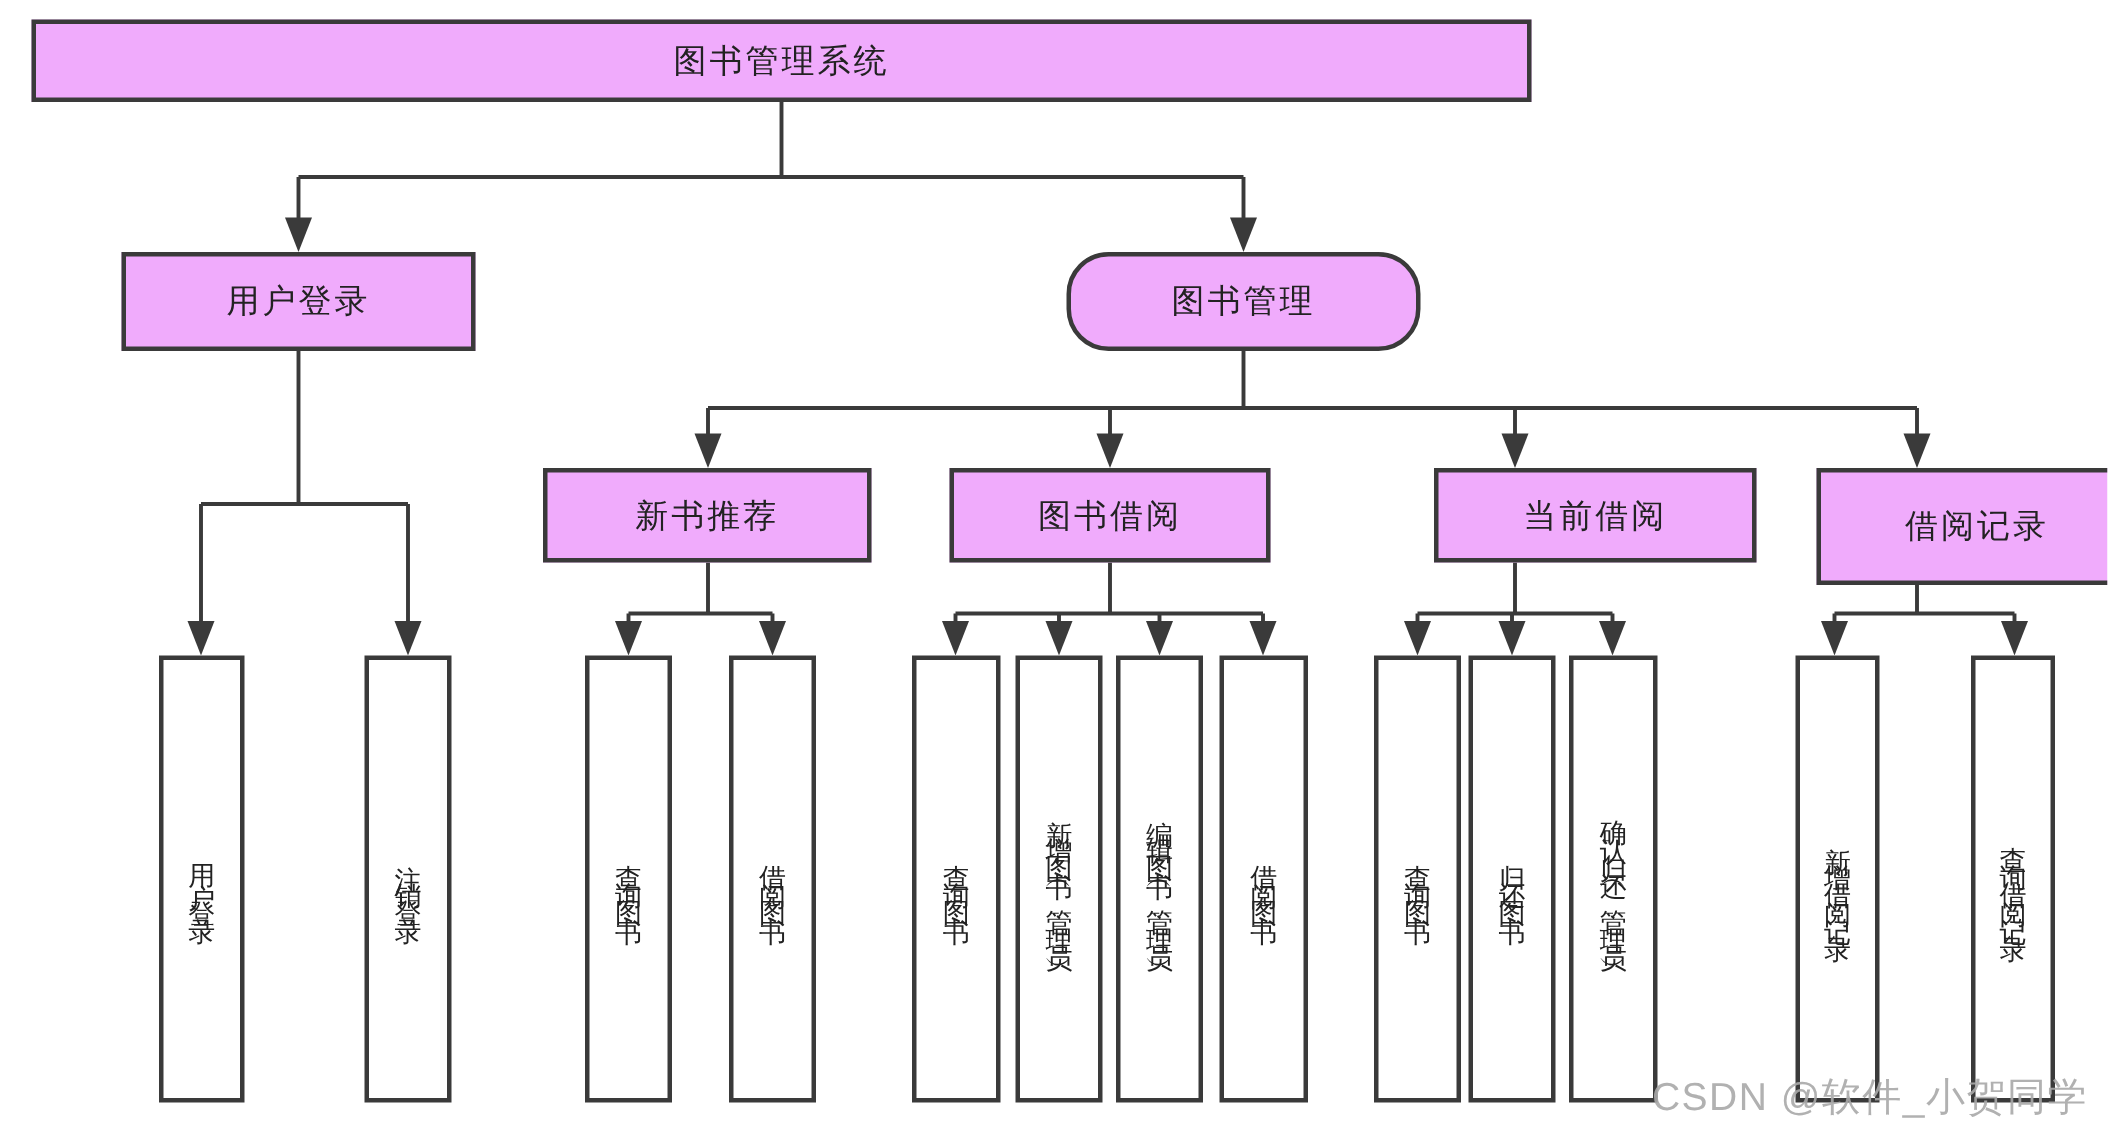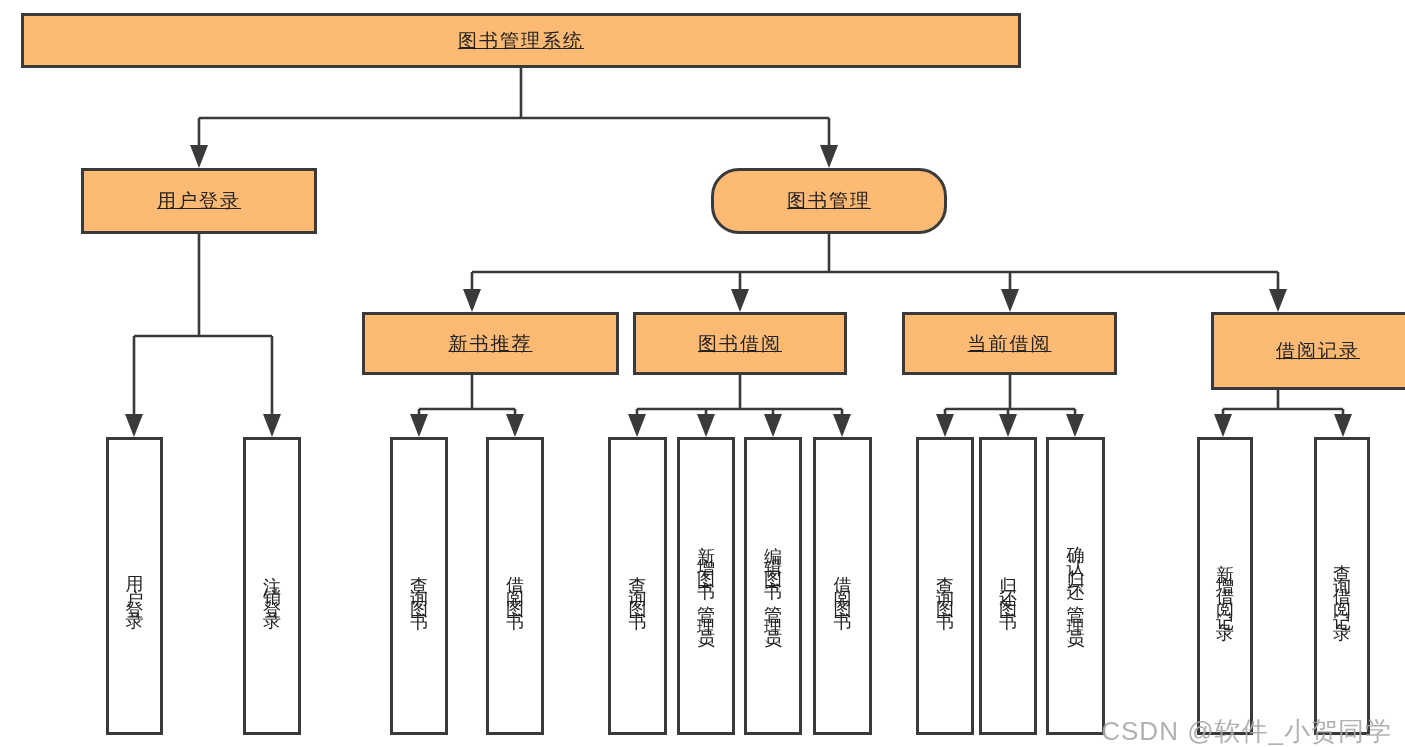--- a/index.html
+++ b/index.html
@@ -9,23 +9,23 @@
     --background:#ffffff;
   }
   html,body{margin:0;padding:0;background:var(--background);}
   body{font-family:"Liberation Sans","DejaVu Sans",sans-serif;}
   .stage{position:relative;width:1405px;height:747px;background:var(--background);overflow:hidden;}
   .wires{position:absolute;left:0;top:0;z-index:1;}
   .wires path{stroke:var(--line);stroke-width:2.6;fill:none;}
   .wires use{fill:var(--line);}
   .hbox{
     position:absolute;box-sizing:border-box;z-index:2;
-    border:3px solid var(--line);background:#fdba74;
+    border:3px solid var(--line);background:#f0abfc;
     display:flex;align-items:center;justify-content:center;
-    font-size:19px;color:var(--text);letter-spacing:2px;white-space:nowrap;text-decoration:underline;
+    font-size:22px;color:var(--text);letter-spacing:2px;white-space:nowrap;
   }
   .vbox{
     position:absolute;box-sizing:border-box;z-index:2;
     top:437px;height:298px;
     border:3px solid var(--line);background:#fff;
     display:flex;align-items:center;justify-content:center;
   }
   .vtext{
     writing-mode:vertical-lr;text-orientation:mixed;
     font-size:18px;line-height:1;letter-spacing:12px;
@@ -79,23 +79,23 @@
     <use href="#arr" transform="translate(1075,437)"></use>
     <use href="#arr" transform="translate(1223,437)"></use>
     <use href="#arr" transform="translate(1343,437)"></use>
   </svg>
 
   <div class="hbox" style="left:21px;top:13px;width:1000px;height:55px;">图书管理系统</div>
 
   <div class="hbox" style="left:81px;top:168px;width:236px;height:66px;">用户登录</div>
   <div class="hbox" style="left:711px;top:168px;width:236px;height:66px;border-radius:28px;">图书管理</div>
 
-  <div class="hbox" style="left:362px;top:312px;width:257px;height:63px;">新书推荐</div>
+  <div class="hbox" style="left:362px;top:312px;width:219px;height:63px;">新书推荐</div>
   <div class="hbox" style="left:633px;top:312px;width:214px;height:63px;">图书借阅</div>
-  <div class="hbox" style="left:902px;top:312px;width:215px;height:63px;">当前借阅</div>
+  <div class="hbox" style="left:956px;top:312px;width:215px;height:63px;">当前借阅</div>
   <div class="hbox" style="left:1171px;top:312px;width:214px;height:78px;margin-left:40px;">借阅记录</div>
 
   <div class="vbox" style="left:106px;width:57px;">
     <span class="vtext">用户登录</span>
   </div>
   <div class="vbox" style="left:243px;width:58px;">
     <span class="vtext">注销登录</span>
   </div>
 
   <div class="vbox" style="left:390px;width:58px;">

